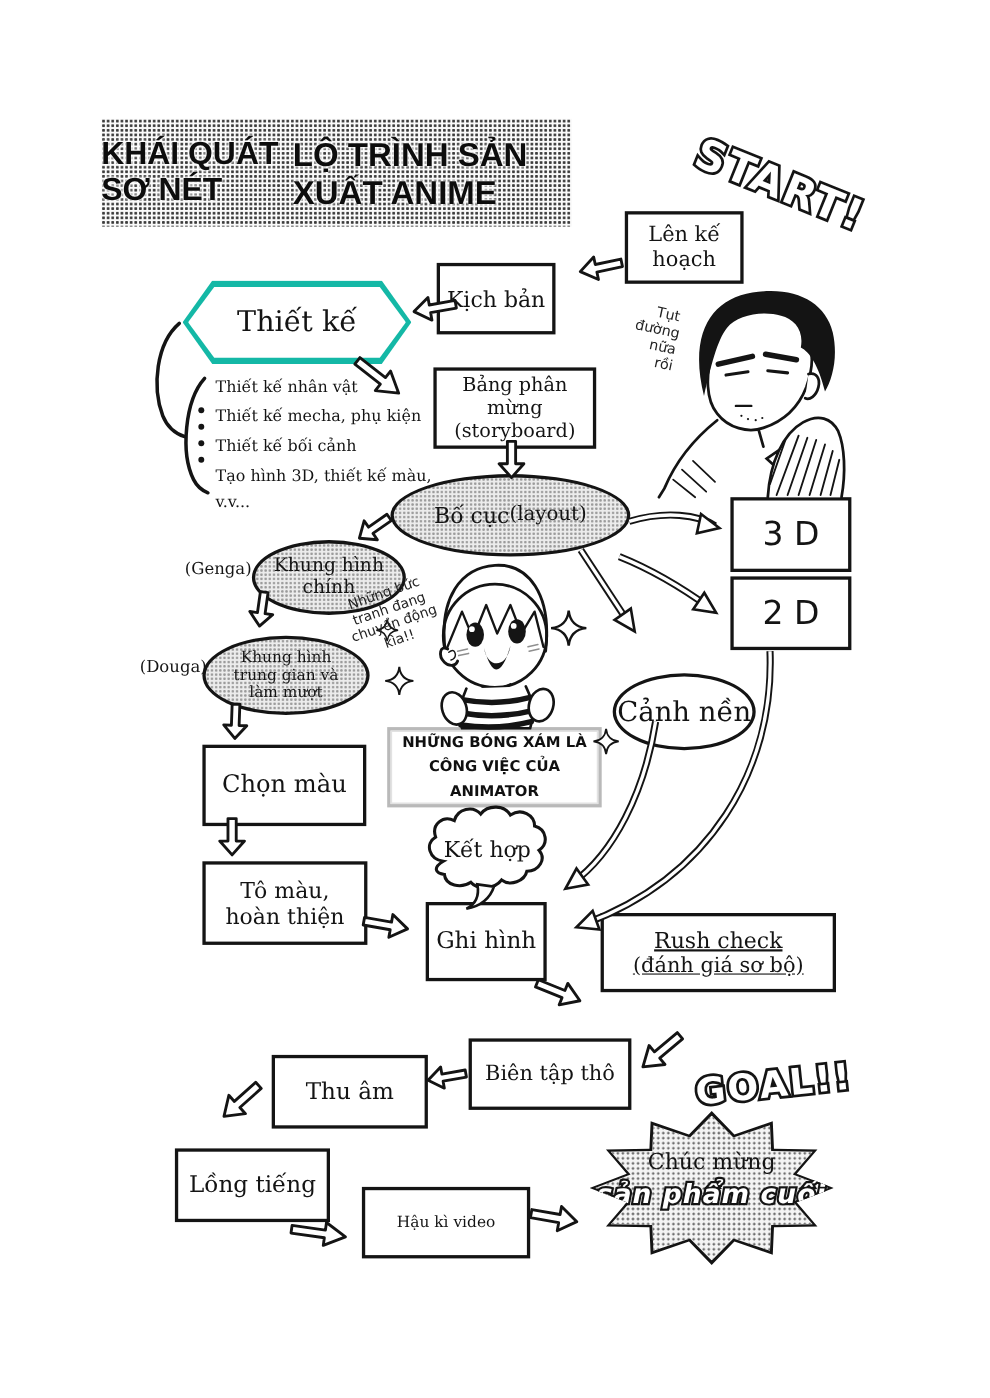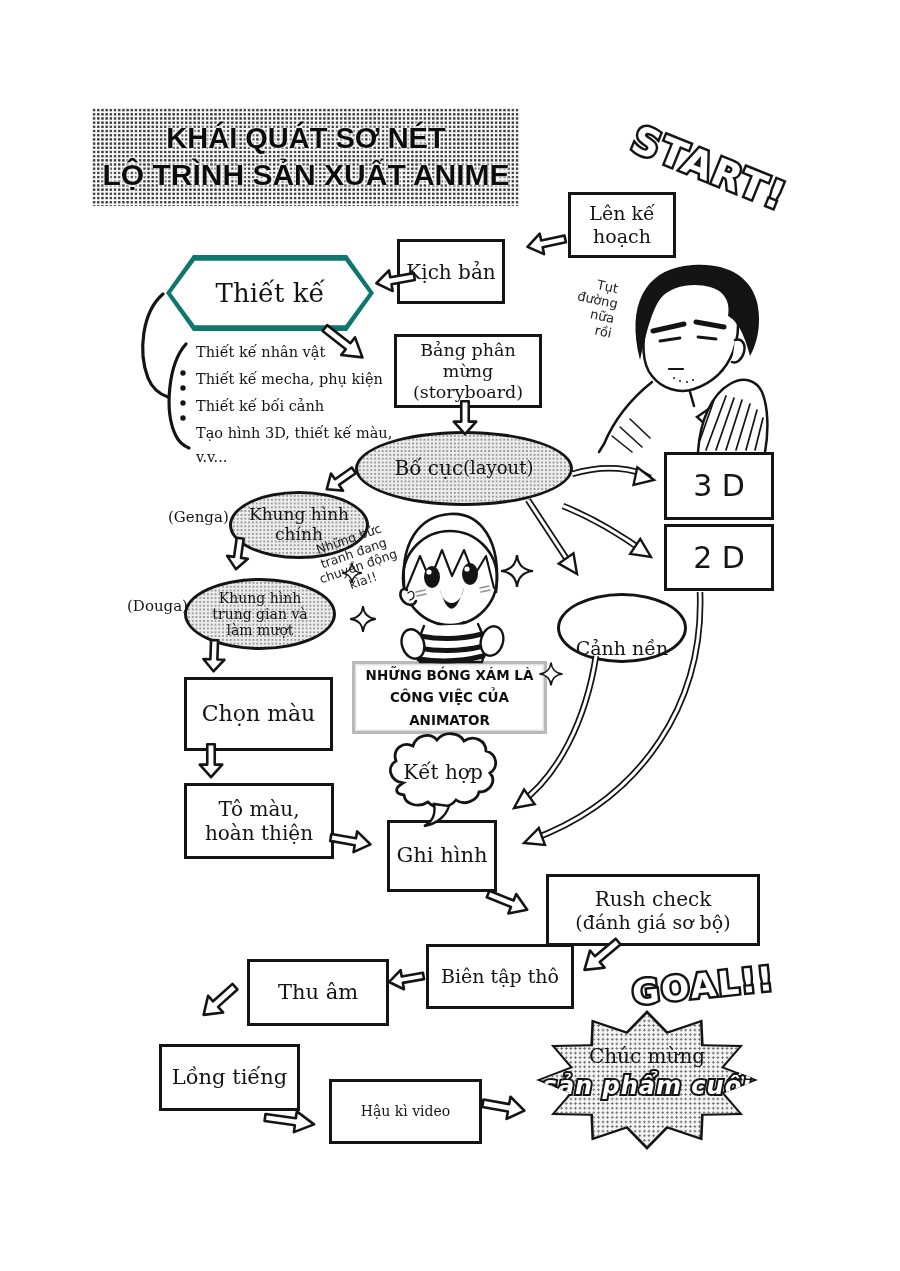--- a/index.html
+++ b/index.html
@@ -18,21 +18,21 @@
     background-size:4.6px 4.6px;}
   
   .nbox{position:absolute;border:3.6px solid #141414;background:#fff;z-index:2;
         display:flex;flex-direction:column;align-items:center;justify-content:center;
         text-align:center;line-height:1.2;}
   .nellipse{position:absolute;border:3.6px solid #141414;border-radius:50%;z-index:2;
         display:flex;flex-direction:row;align-items:center;justify-content:center;
         text-align:center;line-height:1.15;}
   .white-bg{background:#fff;}
   
-  .hex-outer{position:absolute;background:#0f766e;z-index:2;
+  .hex-outer{position:absolute;background:#14b8a6;z-index:2;
      clip-path:polygon(0 50%,13% 0,87% 0,100% 50%,87% 100%,13% 100%);}
   .hex-inner{position:absolute;left:5px;top:4.5px;right:5px;bottom:4.5px;background:#fff;
      clip-path:polygon(0 50%,12% 2%,88% 2%,100% 50%,88% 98%,12% 98%);
      display:flex;align-items:center;justify-content:center;}
   
   .outline-text{color:#fff;-webkit-text-stroke:5px #141414;paint-order:stroke fill;
      font-family:"DejaVu Sans",sans-serif;font-weight:bold;z-index:5;position:absolute;
      letter-spacing:2px;white-space:nowrap;}
   .title-text{font-family:"Liberation Sans",sans-serif;font-weight:bold;color:#0d0d0d;
      text-shadow:0 0 3px #fff,0 0 3px #fff,0 0 4px #fff;}
@@ -54,22 +54,22 @@
      50% 100%,40.7% 84.8%,25% 93.3%,24.5% 75.5%,6.7% 75%,15.2% 59.3%,0% 50%,15.2% 40.7%,
      6.7% 25%,24.5% 24.5%,25% 6.7%,40.7% 15.2%,50% 0%,59.3% 15.2%,75% 6.7%,75.5% 24.5%,
      93.3% 25%,84.8% 40.7%);}
   .burst-txt{position:absolute;width:100%;text-align:center;z-index:3;}
 </style>
 </head>
 <body>
 
 <div id="page">
 
-  <div class="abs ht-title" style="left:92px;top:108px;width:428px;height:98px;display:flex;flex-direction:column;
-              align-items:center;justify-content:center;z-index:2;">
+  <div class="abs ht-title" style="left:92px;top:108px;width:428px;height:98px;display:flex;flex-direction:row;
+              align-items:center;justify-content:flex-start;z-index:2;">
     <div class="title-text" style="font-size:29px;">KHÁI QUÁT SƠ NÉT</div>
     <div class="title-text" style="font-size:30px;margin-top:3px;">LỘ TRÌNH SẢN XUẤT ANIME</div>
   </div>
 
   <div class="outline-text" style="left:628px;top:146px;font-size:38px;transform:rotate(22deg);">START!</div>
   <div class="outline-text" style="left:632px;top:966px;font-size:33px;transform:rotate(-6deg);">GOAL!!</div>
 
   <div class="nbox" style="left:568px;top:192px;width:102px;height:60px;font-size:19px;">
     <span>Lên kế hoạch</span>
   </div>
@@ -110,21 +110,21 @@
   <div class="lbl" style="left:168px;top:508px;font-size:15px;">(Genga)</div>
   <div class="nellipse ht-gray" style="left:229px;top:491px;width:134px;height:62px;font-size:17px;">
     <span style="width:104px;">Khung hình chính</span>
   </div>
 
   <div class="lbl" style="left:127px;top:597px;font-size:15px;">(Douga)</div>
   <div class="nellipse ht-gray" style="left:184px;top:578px;width:146px;height:66px;font-size:14px;">
     <span style="width:124px;">Khung hình trung gian và làm mượt</span>
   </div>
 
-  <div class="nellipse white-bg" style="left:557px;top:593px;width:124px;height:64px;font-size:19px;align-items:flex-end;">
+  <div class="nellipse white-bg" style="left:557px;top:612px;width:124px;height:64px;font-size:25px;">
     <span>Cảnh nền</span>
   </div>
 
   <div class="nbox" style="left:184px;top:677px;width:143px;height:68px;font-size:22px;">
     <span>Chọn màu</span>
   </div>
 
   <div class="note-box" style="left:352px;top:661px;width:189px;height:67px;">
     <span>NHỮNG BÓNG XÁM LÀ</span>
     <span>CÔNG VIỆC CỦA ANIMATOR</span>
@@ -133,21 +133,21 @@
   <div class="nbox" style="left:184px;top:783px;width:144px;height:70px;font-size:20px;">
     <span style="width:120px;">Tô màu, hoàn thiện</span>
   </div>
 
   <div class="lbl" style="left:398px;top:760px;width:90px;text-align:center;font-size:20px;z-index:5;">Kết hợp</div>
 
   <div class="nbox" style="left:387px;top:820px;width:104px;height:66px;font-size:21px;">
     <span>Ghi hình</span>
   </div>
 
-  <div class="nbox" style="left:546px;top:874px;width:208px;height:66px;font-size:19px;">
+  <div class="nbox" style="left:546px;top:830px;width:208px;height:66px;font-size:19px;text-decoration:underline;">
     <span style="font-size:20px;">Rush check</span>
     <span>(đánh giá sơ bộ)</span>
   </div>
 
   <div class="nbox" style="left:426px;top:944px;width:142px;height:59px;font-size:19px;">
     <span>Biên tập thô</span>
   </div>
 
   <div class="nbox" style="left:247px;top:959px;width:136px;height:61px;font-size:21px;">
     <span>Thu âm</span>

